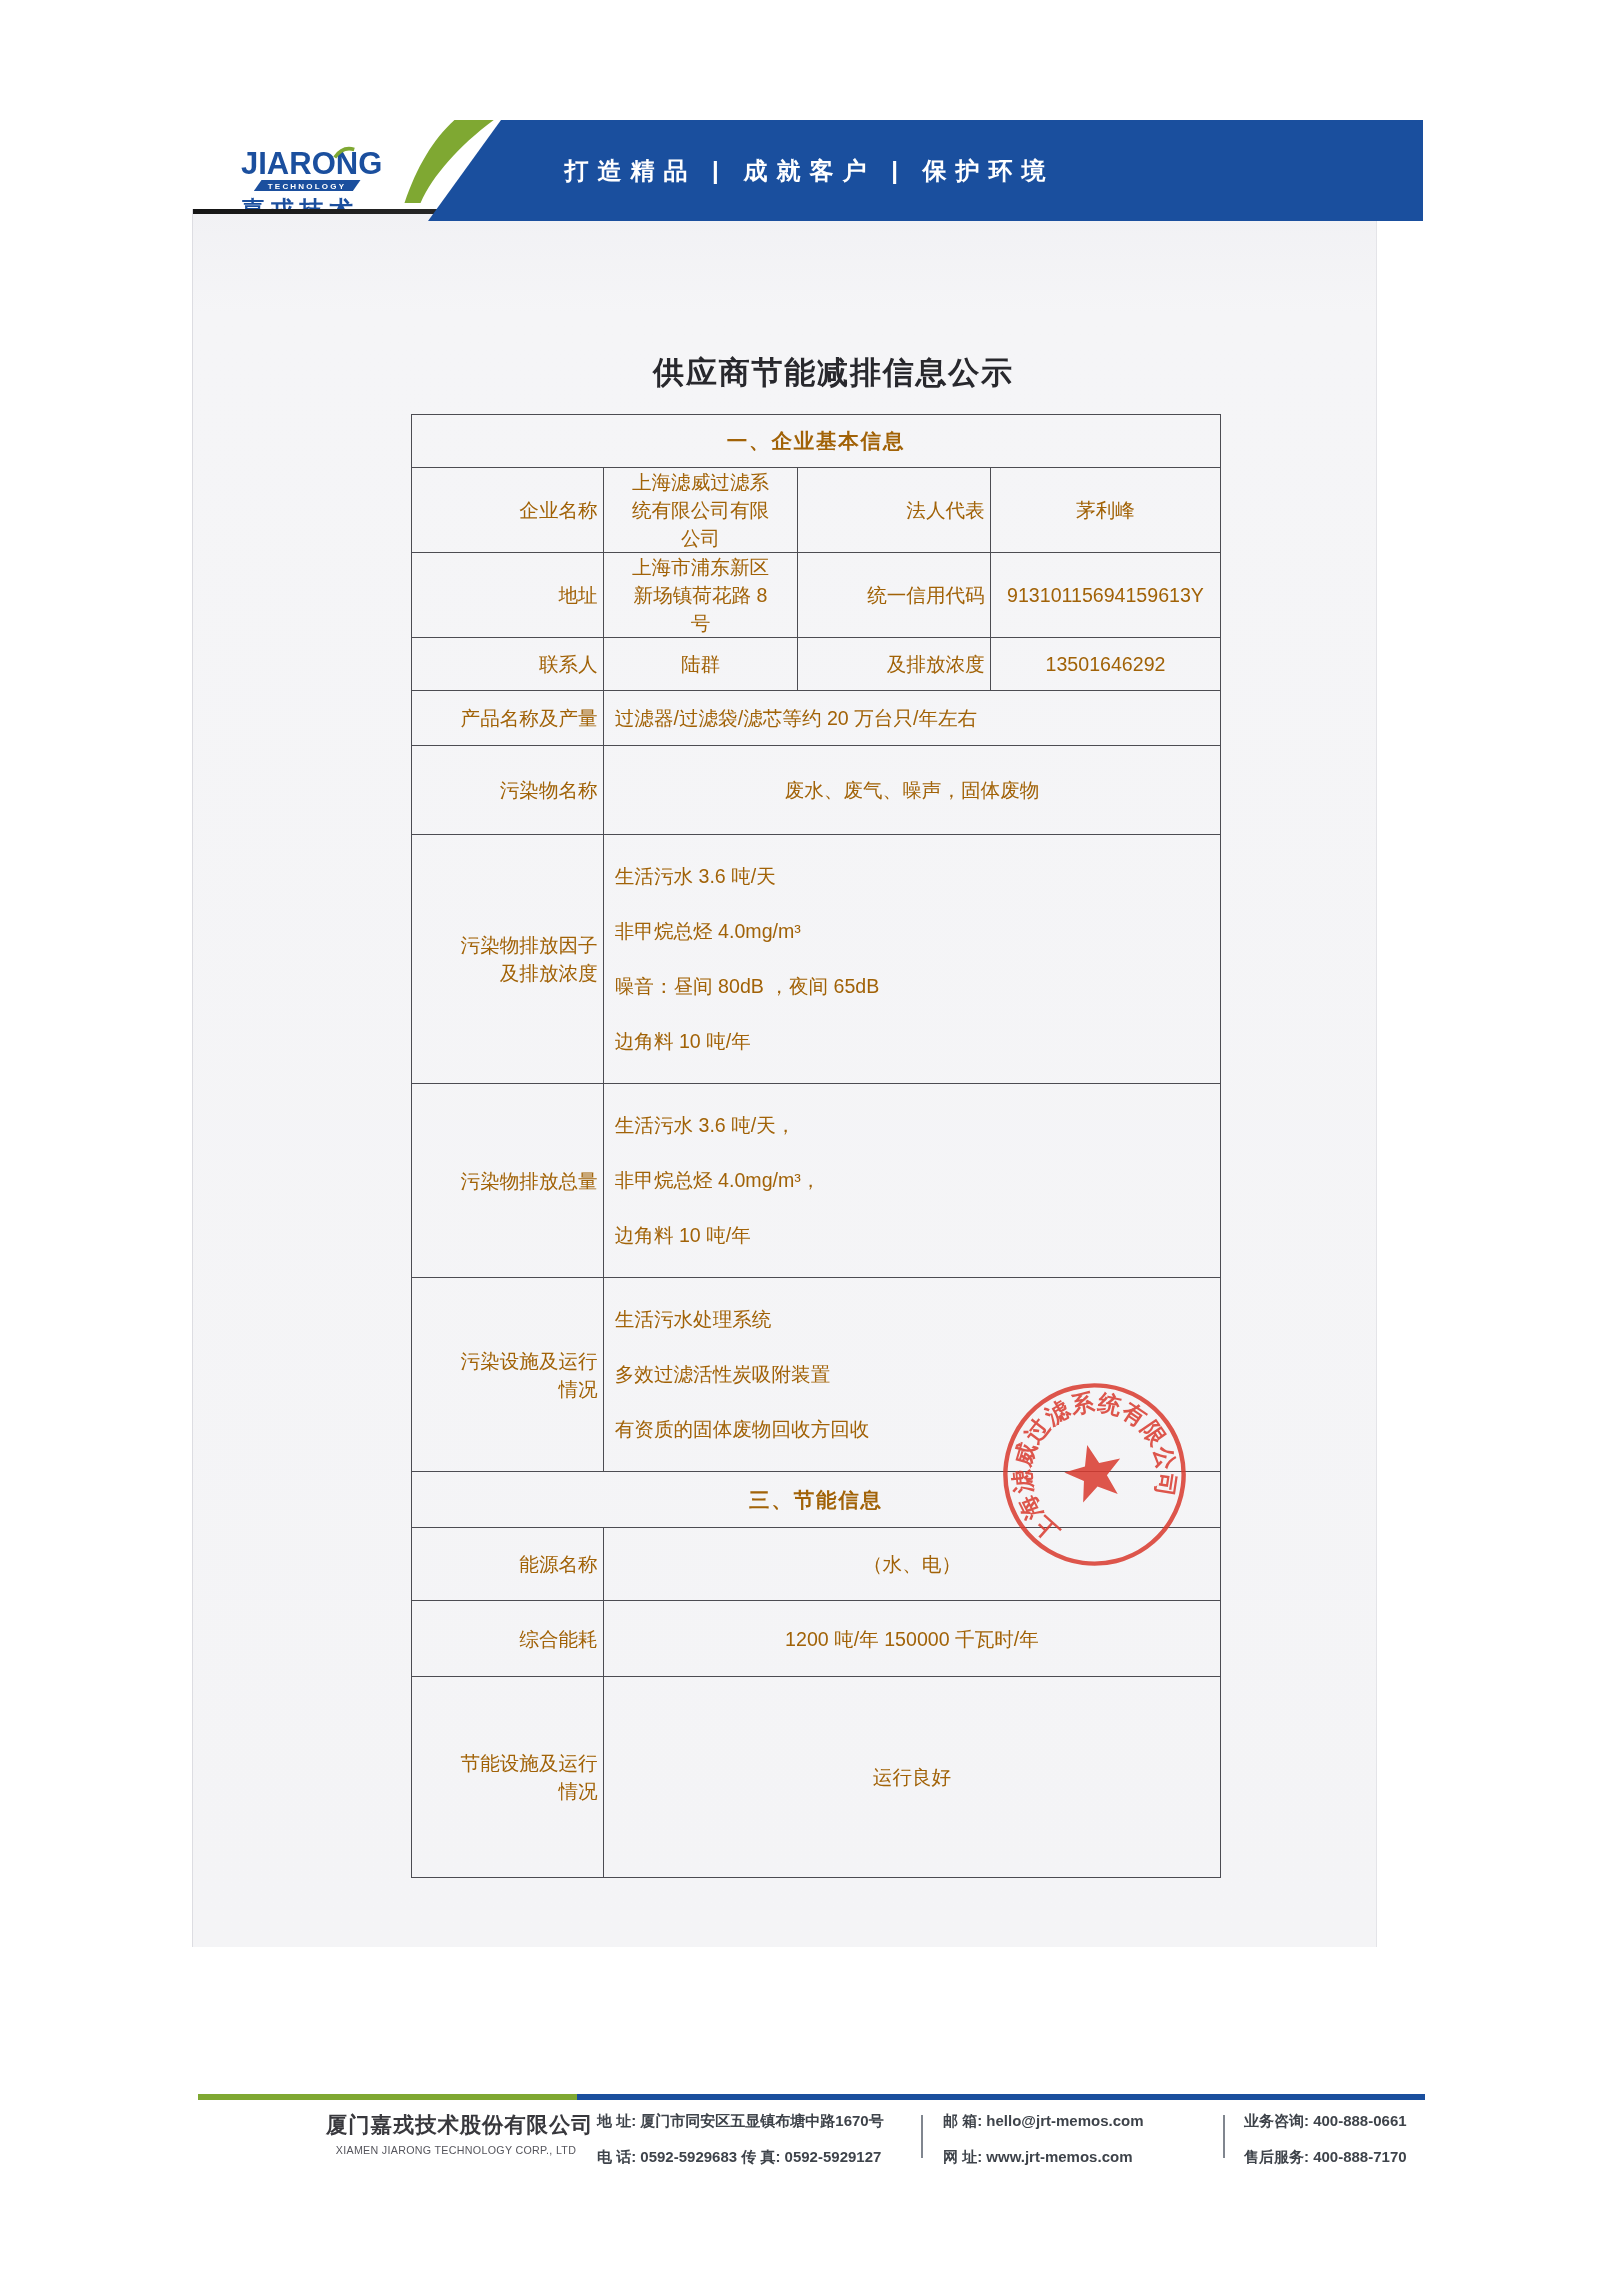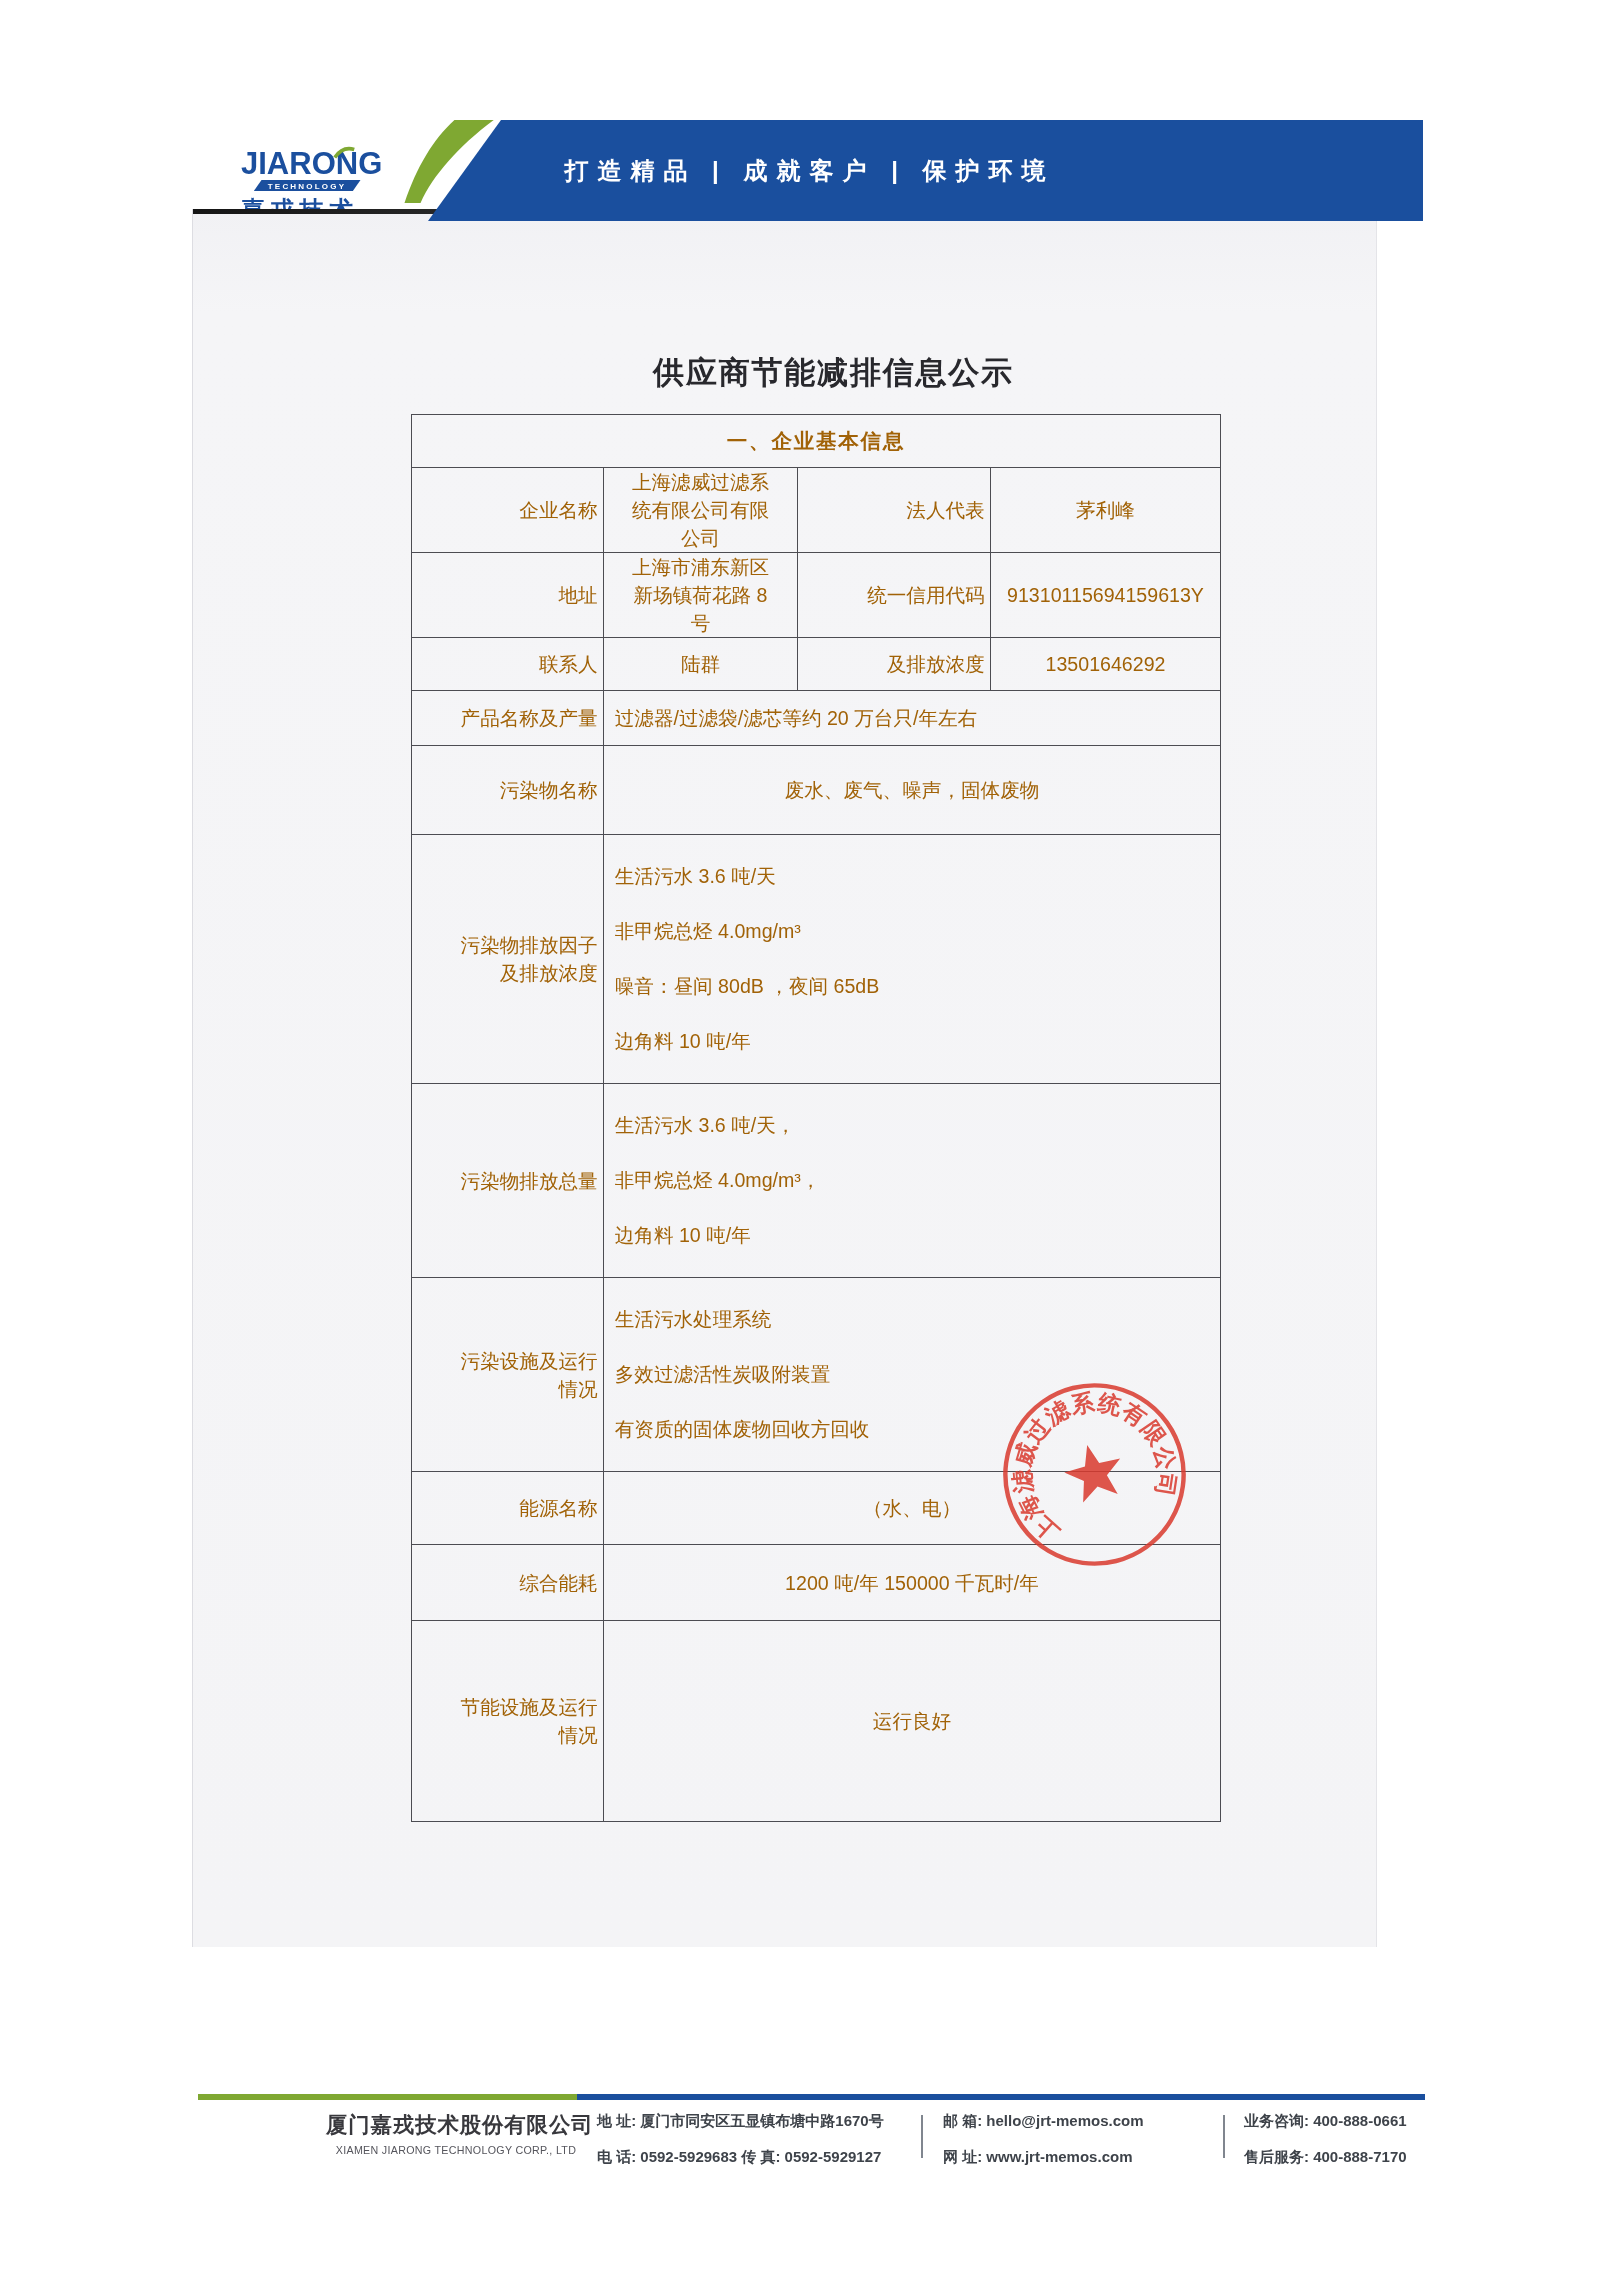--- a/index.html
+++ b/index.html
@@ -158,20 +158,23 @@
     </tr>
     <tr style="height:85px">
       <td class="lab">污染设施及运行
 情况</td>
       <td class="vl" colspan="3">
         <div>生活污水处理系统</div>
         <div>多效过滤活性炭吸附装置</div>
         <div>有资质的固体废物回收方回收</div>
       </td>
     </tr>
+    <tr style="height:56px">
+      <td class="sec" colspan="4">三、节能信息</td>
+    </tr>
     <tr style="height:73px">
       <td class="lab">能源名称</td>
       <td class="vc" colspan="3">（水、电）</td>
     </tr>
     <tr style="height:76px">
       <td class="lab">综合能耗</td>
       <td class="vc" colspan="3">1200 吨/年  150000 千瓦时/年</td>
     </tr>
     <tr style="height:201px">
       <td class="lab">节能设施及运行

